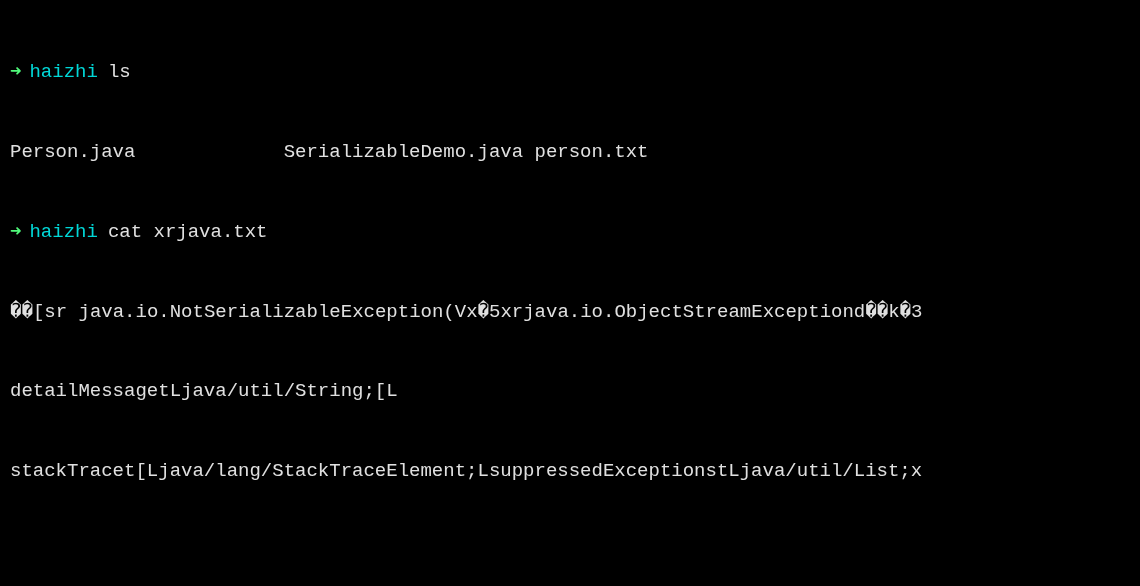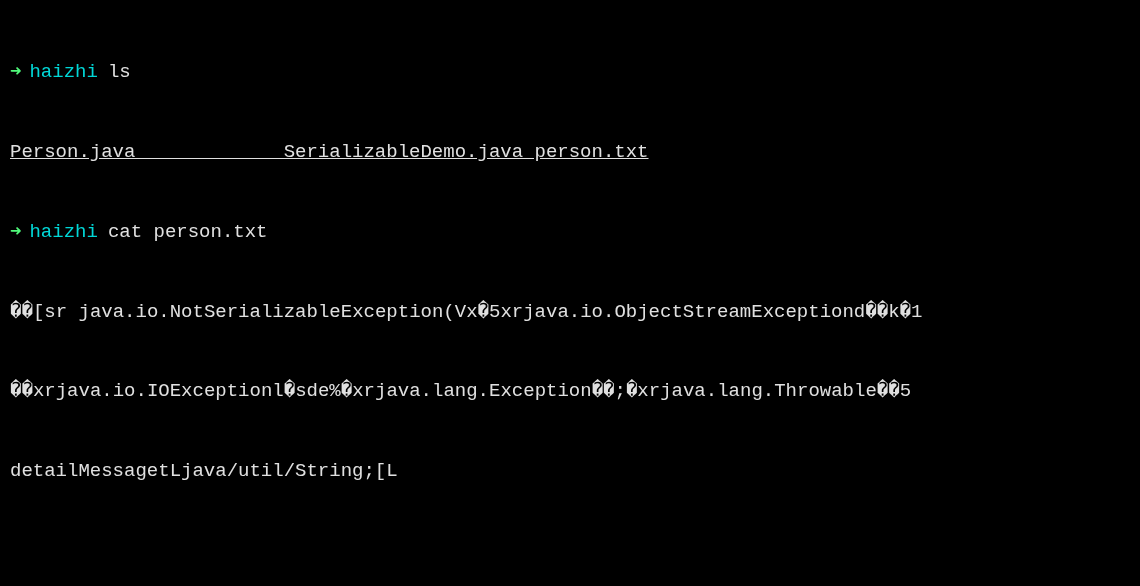--- a/index.html
+++ b/index.html
@@ -36,46 +36,45 @@
       color: #00d7d7;
       font-weight: normal;
       margin-right: 10px;
     }
     .command {
       color: #e0e0e0;
     }
     .ls-output {
       color: #e0e0e0;
       white-space: pre;
-      text-decoration: underline;
     }
     .cat-output {
       color: #e0e0e0;
       white-space: pre-wrap;
       word-break: break-all;
     }
   </style>
 </head>
 <body>
 
 <div class="terminal">
   <div class="prompt-line">
     <span class="arrow">➜</span>
     <span class="hostname">haizhi</span>
     <span class="command">ls</span>
   </div>
   <div class="ls-output">Person.java             SerializableDemo.java person.txt</div>
   <div class="prompt-line">
     <span class="arrow">➜</span>
     <span class="hostname">haizhi</span>
-    <span class="command">cat person.txt</span>
+    <span class="command">cat xrjava.txt</span>
   </div>
-  <div class="cat-output">��[sr java.io.NotSerializableException(Vx�5xrjava.io.ObjectStreamExceptiond��k�1</div>
-  <div class="cat-output">��xrjava.io.IOExceptionl�sde%�xrjava.lang.Exception��;�xrjava.lang.Throwable��5</div>
+  <div class="cat-output">��[sr java.io.NotSerializableException(Vx�5xrjava.io.ObjectStreamExceptiond��k�3</div>
   <div class="cat-output">detailMessagetLjava/util/String;[L</div>
+  <div class="cat-output">stackTracet[Ljava/lang/StackTraceElement;LsuppressedExceptionstLjava/util/List;x</div>
   
   
   
   
   
   
   
   
   
   

